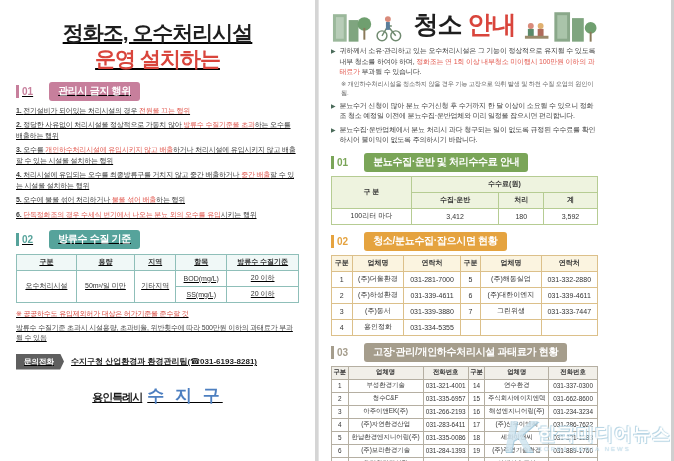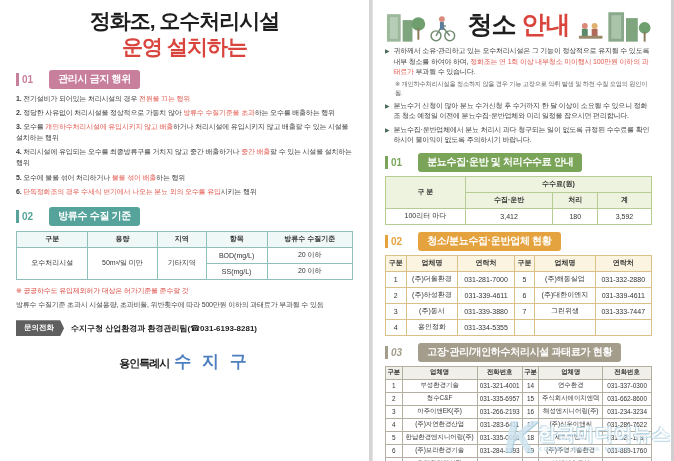--- a/index.html
+++ b/index.html
@@ -1,32 +1,32 @@
 <!DOCTYPE html>
 <html><head>
 <meta charset="utf-8">
 <style>
   html,body{margin:0;padding:0;background:#e9e9e9;}
   *{box-sizing:border-box;font-family:"Liberation Sans","DejaVu Sans",sans-serif;}
   .page{width:674px;height:461px;background:#fff;position:relative;display:flex;overflow:hidden;border-right:3px solid #cfcfcf;}
   .col{height:461px;overflow:hidden;background:#fff;}
-  .col.left{width:372px;border-right:3px solid #d5d5d5;padding:6px 16px 4px 16px;}
+  .col.left{width:318px;border-right:3px solid #d5d5d5;padding:18px 16px 4px 16px;text-decoration:underline;}
   .col.right{width:290px;padding:4px 10px 4px 12px;border-left:1px solid #e4e4e4;}
 
   
   .ltitle{text-align:center;font-weight:bold;font-size:21px;line-height:1.25;color:#1e1e1e;letter-spacing:-1px;margin-top:2px;}
   .ltitle .t2{color:#d9453c;display:block;}
   .sec{display:flex;align-items:center;gap:16px;margin:9px 0 5px 0;}
   .secnum{font-weight:bold;font-size:10px;padding-left:3px;border-left:3px solid;line-height:1.3;}
   .seclabel{color:#fff;font-size:10px;font-weight:bold;padding:2.5px 9px;border-radius:3px;letter-spacing:-0.3px;}
   .pink .secnum{color:#c77f9c;border-color:#c77f9c;} .pink .seclabel{background:#c77f9c;}
   .teal .secnum{color:#56a39b;border-color:#56a39b;} .teal .seclabel{background:#56a39b;}
   .green .secnum{color:#7aa558;border-color:#7aa558;} .green .seclabel{background:#7aa558;}
   .orange .secnum{color:#e5a33f;border-color:#e5a33f;} .orange .seclabel{background:#e5a33f;}
-  .taupe .secnum{color:#a59d8c;border-color:#a59d8c;font-style:italic;} .taupe .seclabel{background:#a59d8c;}
+  .taupe .secnum{color:#a59d8c;border-color:#a59d8c;} .taupe .seclabel{background:#a59d8c;}
 
   .item{font-size:7px;color:#3a3a3a;line-height:1.55;margin-bottom:3.5px;letter-spacing:-0.2px;}
   .inum{font-weight:bold;}
   .hl{color:#e2574d;}
 
   table.t{width:100%;border-collapse:collapse;text-align:center;font-size:7px;color:#333;}
   table.t th,table.t td{border:1px solid;padding:2.5px 1px;font-weight:normal;}
   table.tteal th,table.tteal td{border-color:#8fbfb9;}
   table.tteal th{background:#f0f8f7;font-weight:bold;}
   table.tgreen th,table.tgreen td{border-color:#b6cc93;}
@@ -192,21 +192,21 @@
         <td>100리터 마다</td>
         <td>3,412</td>
         <td>180</td>
         <td>3,592</td>
       </tr>
     </tbody>
       </table>
 
     <div class="sec r orange">
       <span class="secnum">02</span>
-      <span class="seclabel">청소/분뇨수집·운반업체 현황</span>
+      <span class="seclabel">청소/분뇨수집·잡으시면 현황</span>
     </div>
     <div>
         <table class="t torange">
           <thead>
             <tr>
               <th>구분</th>
               <th>업체명</th>
               <th>연락처</th>
               <th>구분</th>
               <th>업체명</th>

